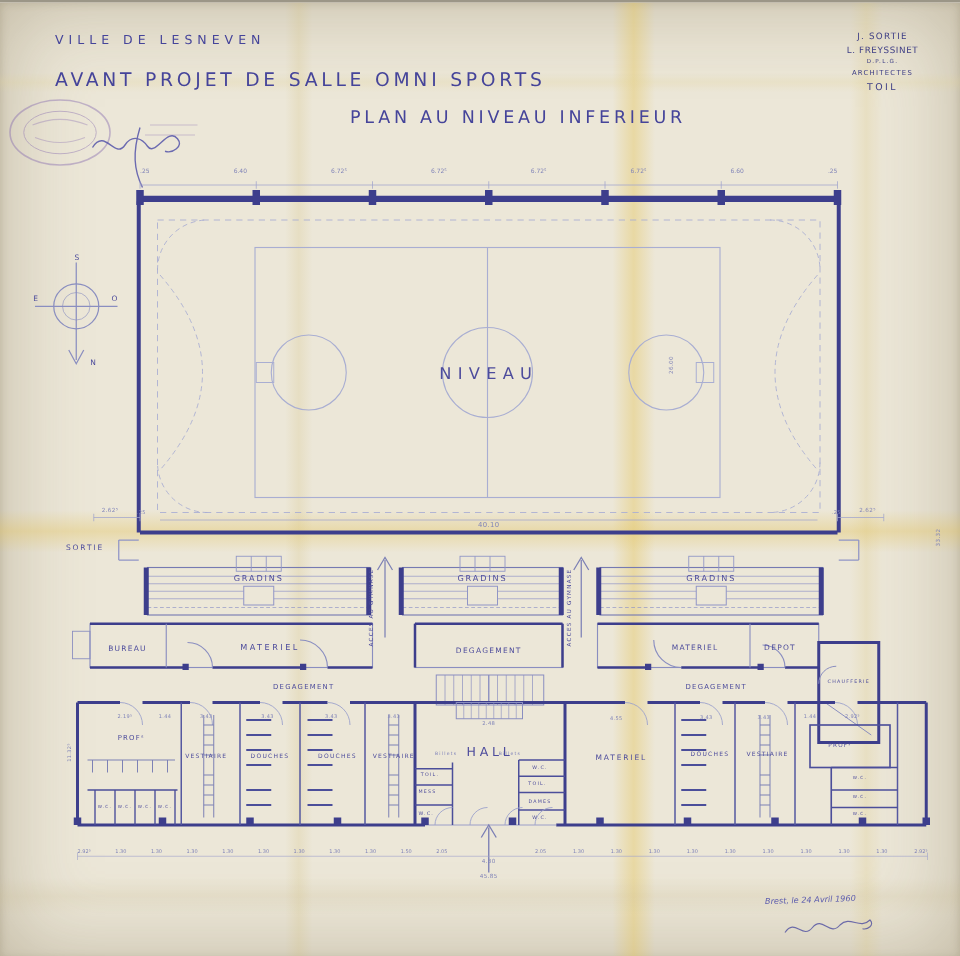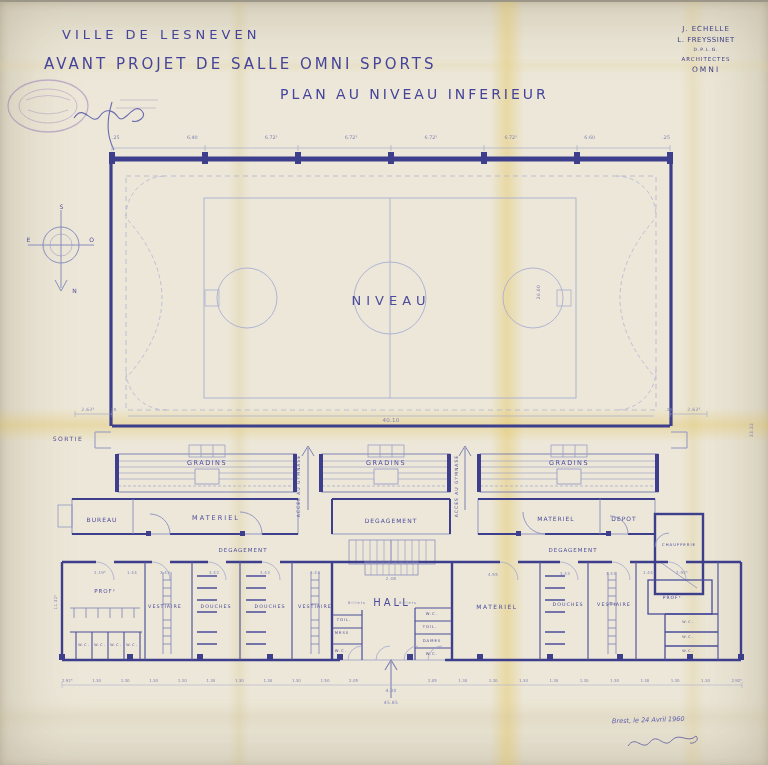--- a/index.html
+++ b/index.html
@@ -242,30 +242,30 @@
       </g>
 
       <path d="M62 683 H742 M62 680v6 M742 680v6" stroke="#a0a4cc" stroke-width="0.5"></path>
     </g>
 
     <g stroke="#4d4da0" fill="none" stroke-width="0.9" opacity="0.8">
       <path d="M628 744 c8 -12 14 6 22 -4 c8 -10 14 8 22 -2 c8 -8 16 4 24 -4 c4 4 -2 8 -6 7"></path>
     </g>
   </svg>
 
-  <div class="hdr" style="left:62px;top:26px;font-size:13px;letter-spacing:4px;">VILLE DE LESNEVEN</div>
+  <div class="hdr" style="left:44px;top:26px;font-size:10px;letter-spacing:4px;">VILLE DE LESNEVEN</div>
   <div class="hdr" style="left:44px;top:55px;font-size:15px;letter-spacing:3px;">AVANT PROJET DE SALLE OMNI SPORTS</div>
   <div class="hdr" style="left:280px;top:85px;font-size:14px;letter-spacing:3px;text-align:center;">PLAN AU NIVEAU INFERIEUR</div>
 
   <div class="arch">
-    <div style="font-size:7px;letter-spacing:1px;">J. ECHELLE</div>
+    <div style="font-size:7px;letter-spacing:1px;">J. SORTIE</div>
     <div style="font-size:7px;letter-spacing:.5px;">L. FREYSSINET</div>
     <div style="font-size:4.5px;letter-spacing:1px;">D.P.L.G.</div>
     <div style="font-size:5.5px;letter-spacing:1px;">ARCHITECTES</div>
-    <div style="font-size:7.5px;letter-spacing:2px;margin-top:3px;">OMNI</div>
+    <div style="font-size:7.5px;letter-spacing:2px;margin-top:3px;">TOIL</div>
   </div>
 
   <div class="lbl" style="left:62px;top:205px;font-size:6px;">S</div>
   <div class="lbl" style="left:29px;top:238px;font-size:6px;">E</div>
   <div class="lbl" style="left:92px;top:238px;font-size:6px;">O</div>
   <div class="lbl" style="left:75px;top:289px;font-size:6px;">N</div>
 
   <div class="lbl" style="left:391px;top:298px;font-size:13px;letter-spacing:5px;">NIVEAU</div>
   <div class="lbl rot dim" style="left:539px;top:290px;font-size:4.5px;">26.00</div>
   <div class="row" style="left:112px;top:134px;width:558px;font-size:4.8px;color:#8084b8;">

